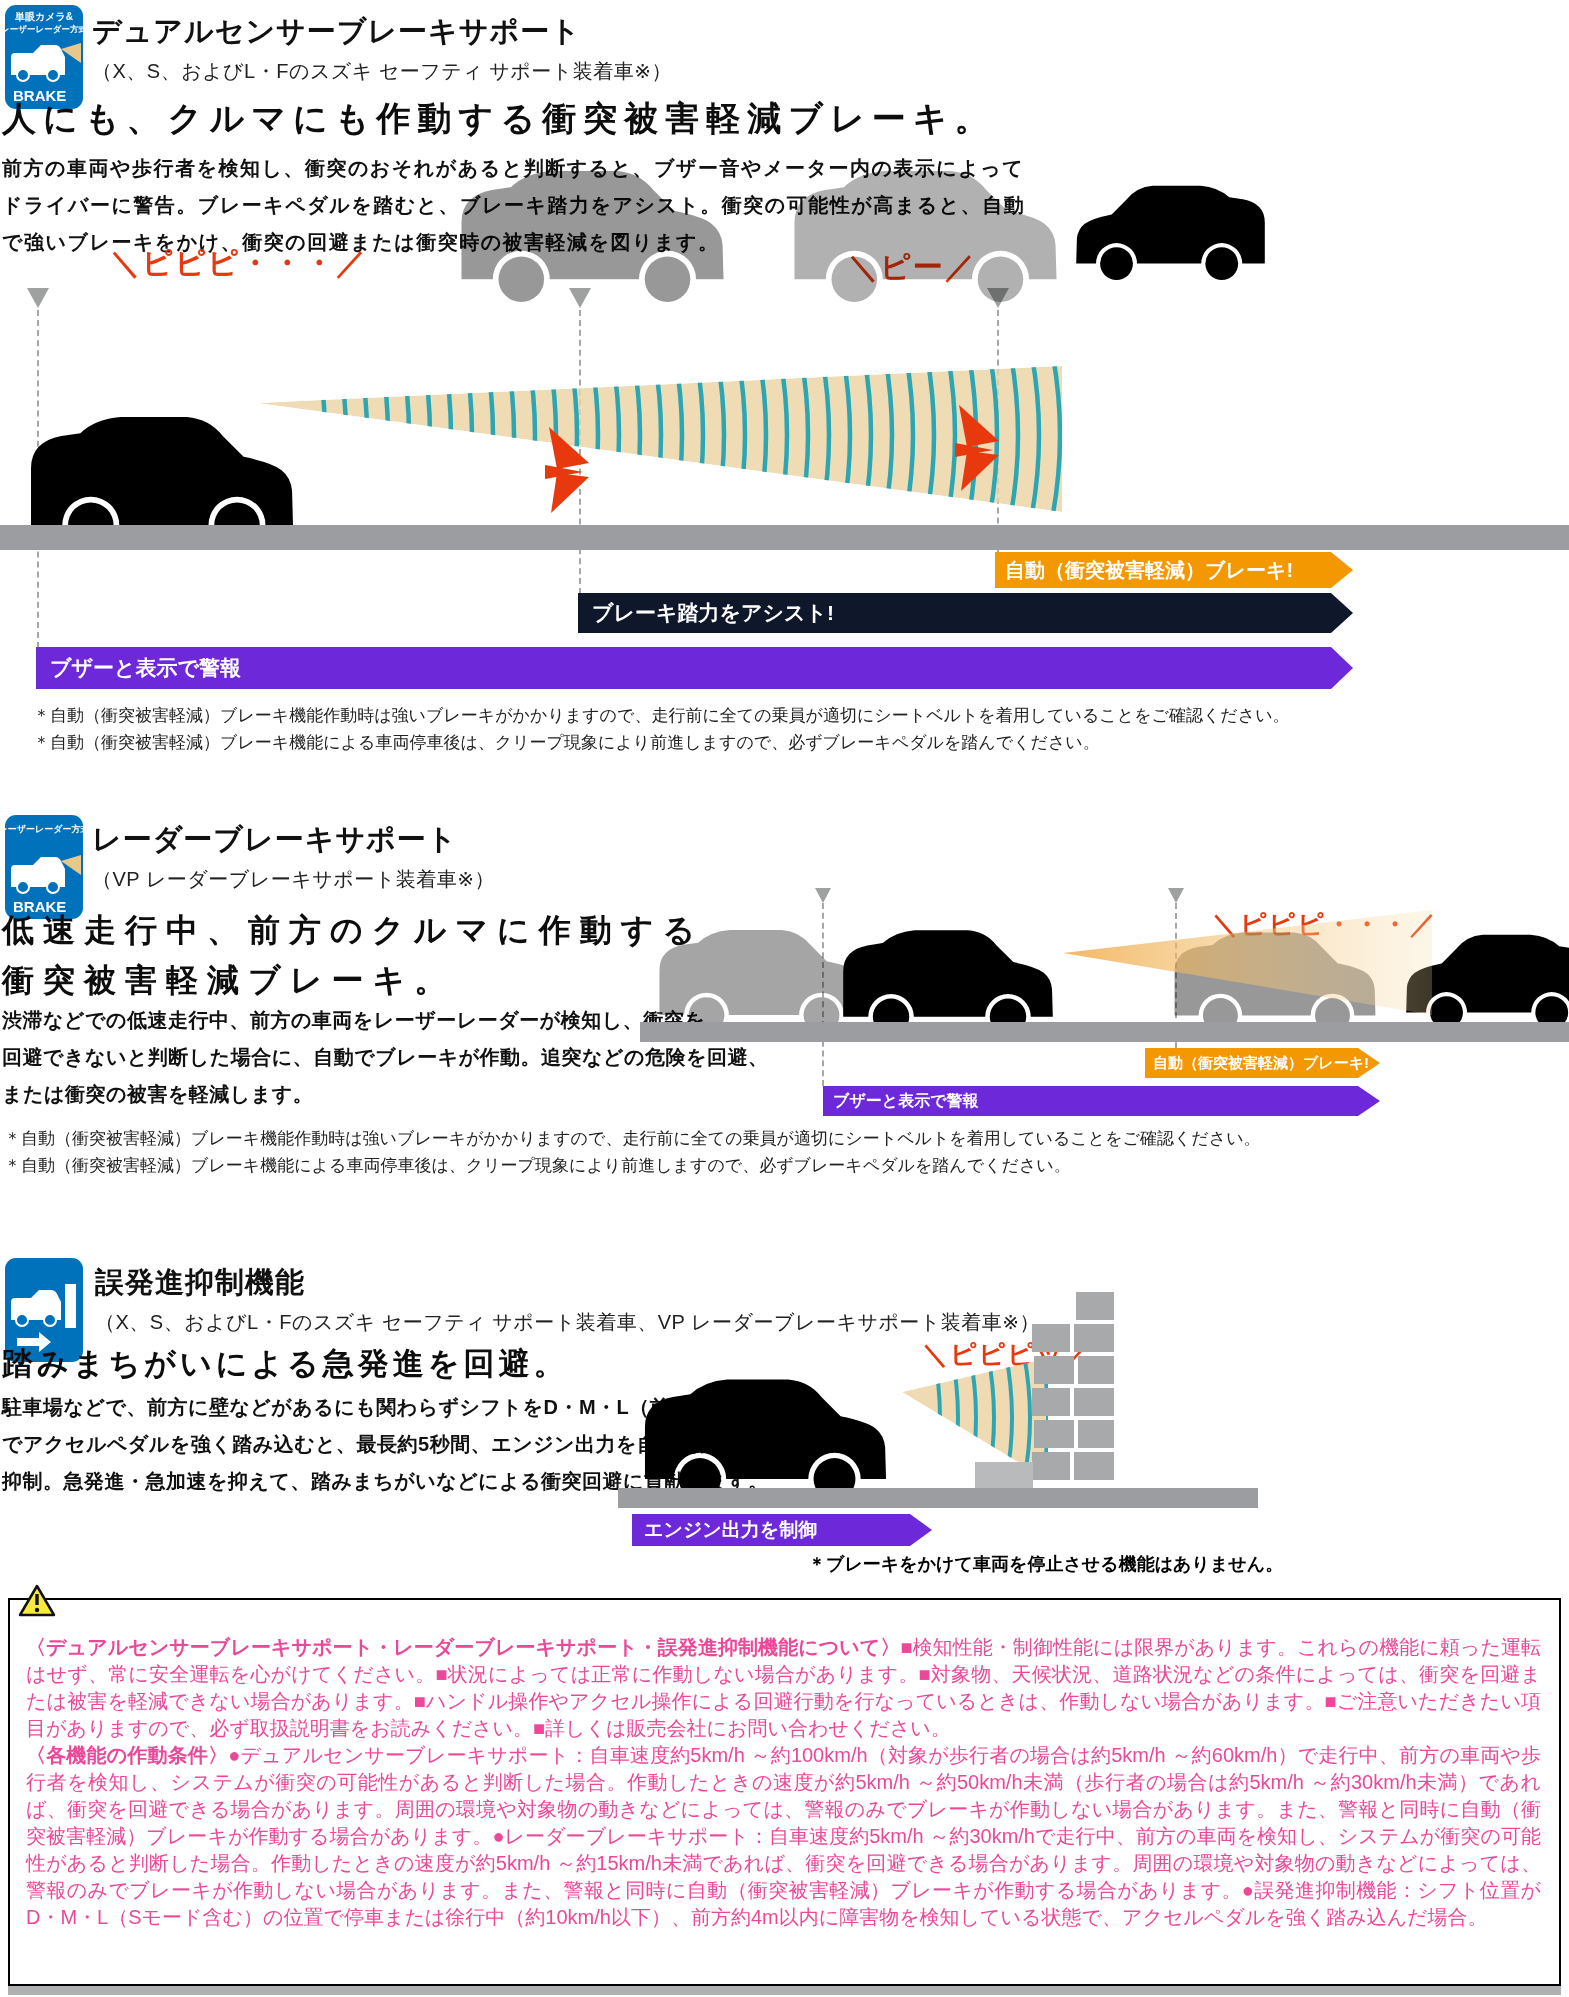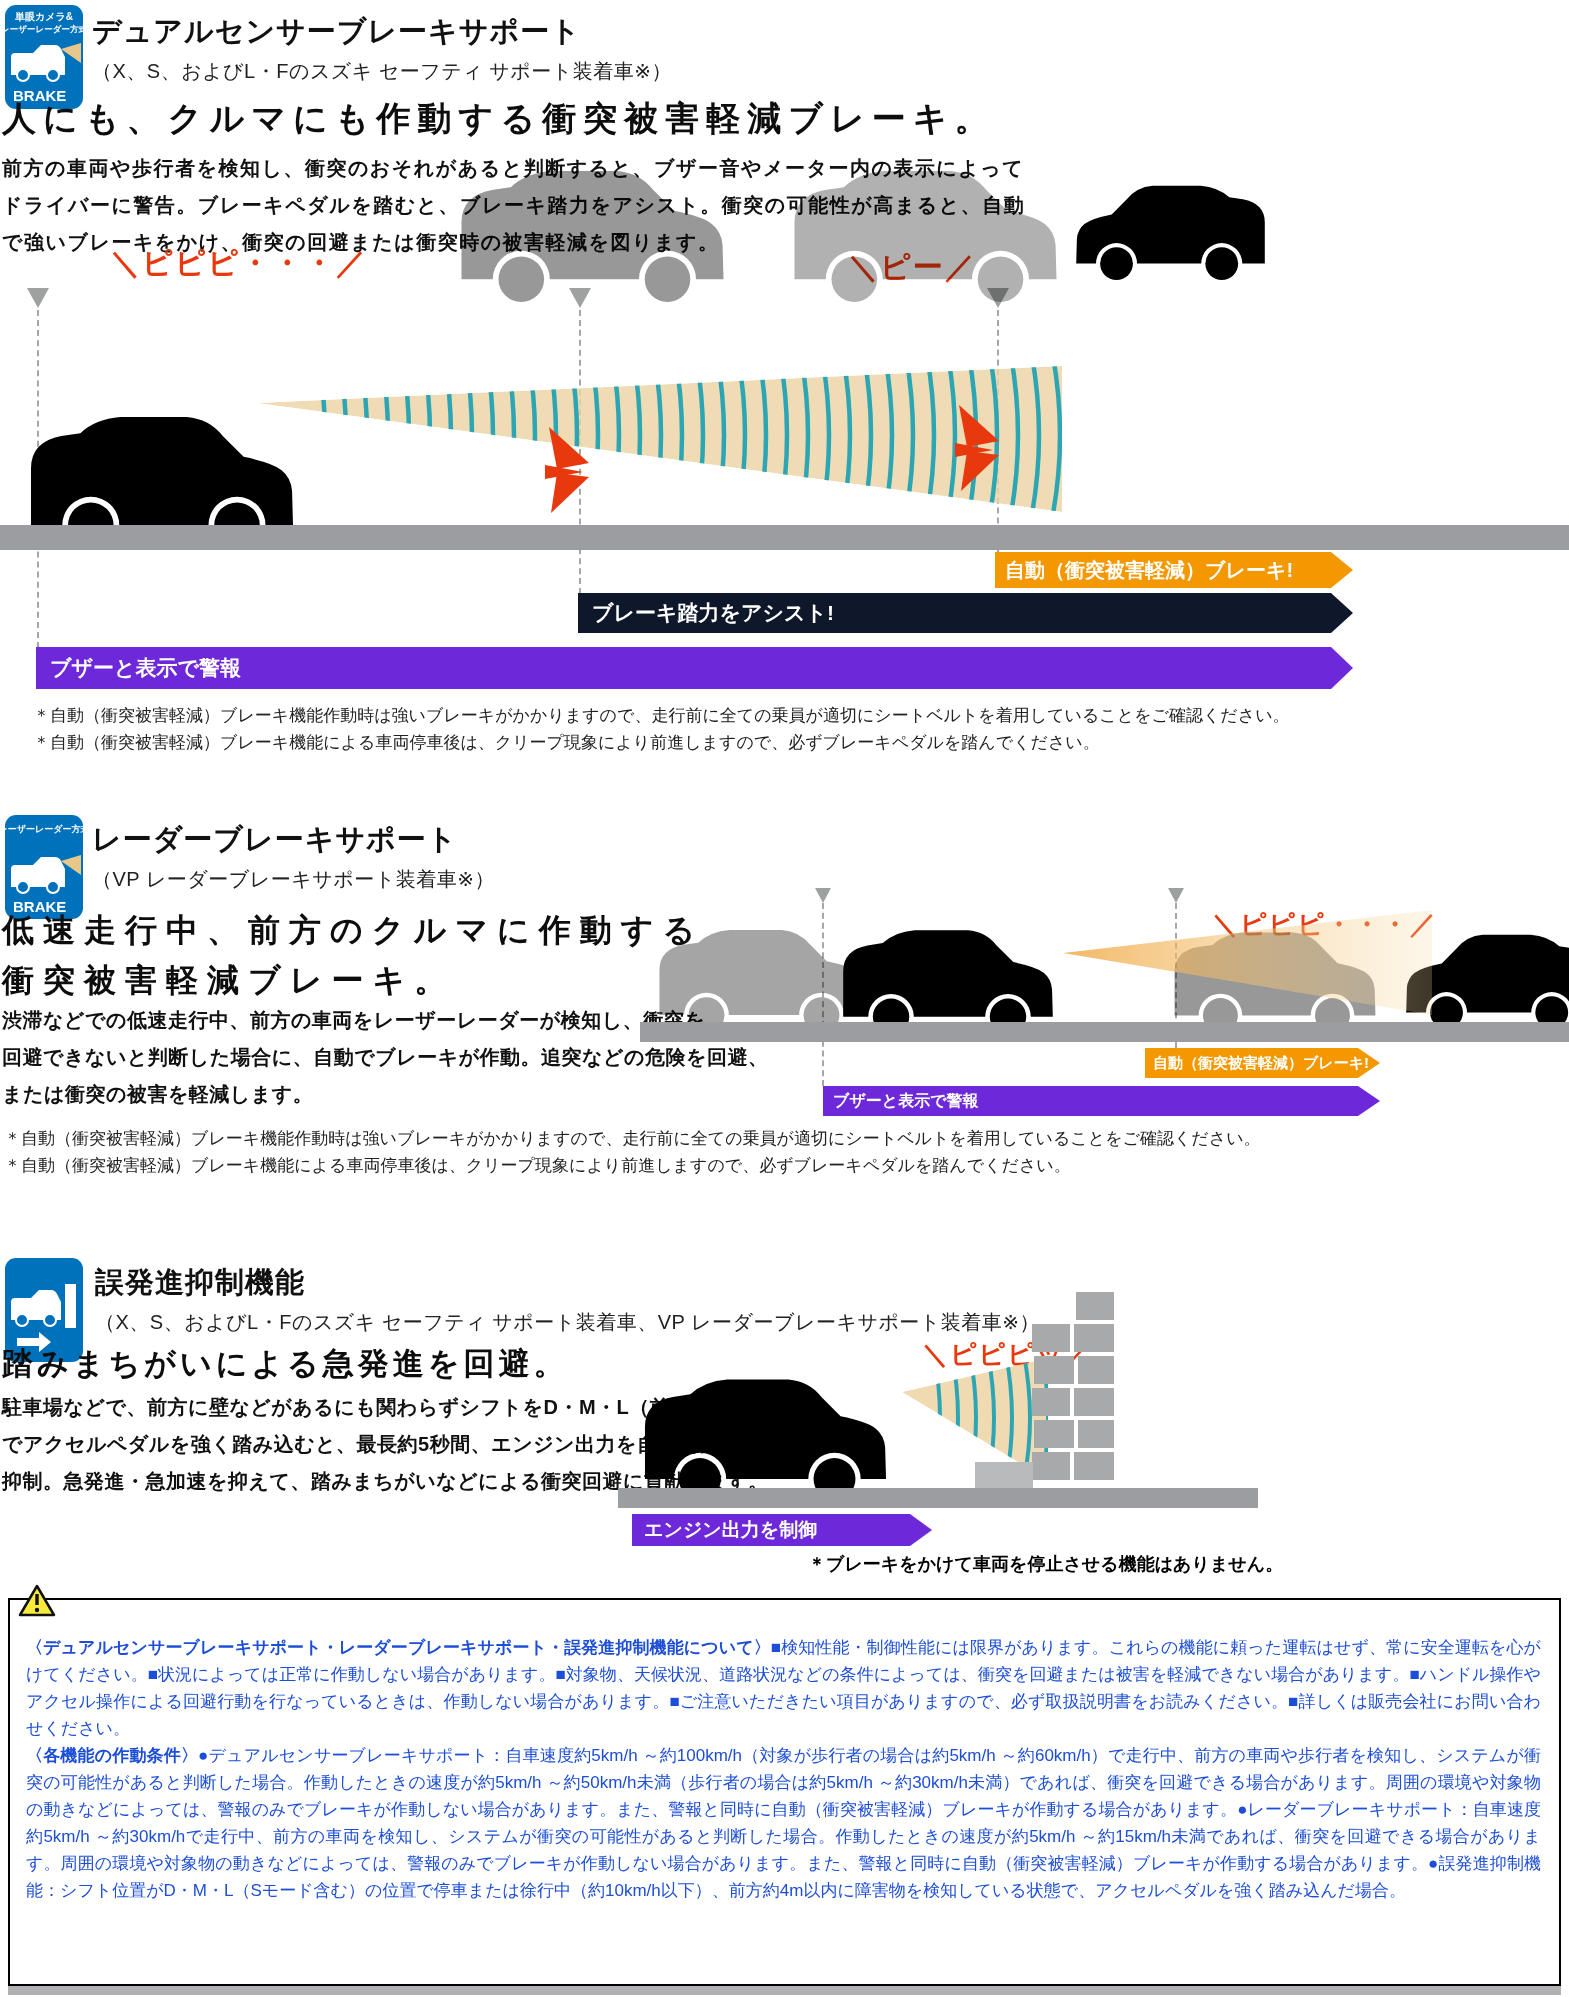--- a/index.html
+++ b/index.html
@@ -20,21 +20,21 @@
   .sound{color:#e8380d;font-weight:700;letter-spacing:2px;}
   .banner{clip-path:polygon(0 0,calc(100% - 22px) 0,100% 50%,calc(100% - 22px) 100%,0 100%);
           color:#fff;font-weight:700;display:flex;align-items:center;}
   .banner.orange{background:#f39800;}
   .banner.tan{background:#0f172a;}
   .banner.gray{background:#6d28d9;}
   .car{display:block;}
   .mirror{transform:scaleX(-1);}
   
   .warnbox{border:2px solid #000;background:#fff;box-sizing:border-box;}
-  .warntext{font-size:17px;line-height:27px;font-weight:500;color:#1d4ed8;text-align:justify;}
+  .warntext{font-size:20px;line-height:27px;font-weight:500;color:#ec4899;text-align:justify;}
   .warnhead{font-weight:800;}
   .badge-label{fill:#fff;font-weight:700;}
 </style>
 </head>
 <body>
 
 <svg width="0" height="0" style="position:absolute" aria-hidden="true">
   <symbol id="carSide" viewBox="0 0 300 158">
     <path class="cbody" d="M12,134 L12,74 Q12,46 44,40 L64,37 Q80,22 106,20 L176,20 Q200,22 214,40 L236,62 Q266,68 276,76 Q286,84 287,98 L288,134 L259,134 A30,30 0 1 0 199,134 L105,134 A30,30 0 1 0 45,134 Z"></path>
     <path class="cglass" d="M82,30 L170,28 Q188,30 199,42 L216,60 L96,62 Q84,62 83,50 Z"></path>

